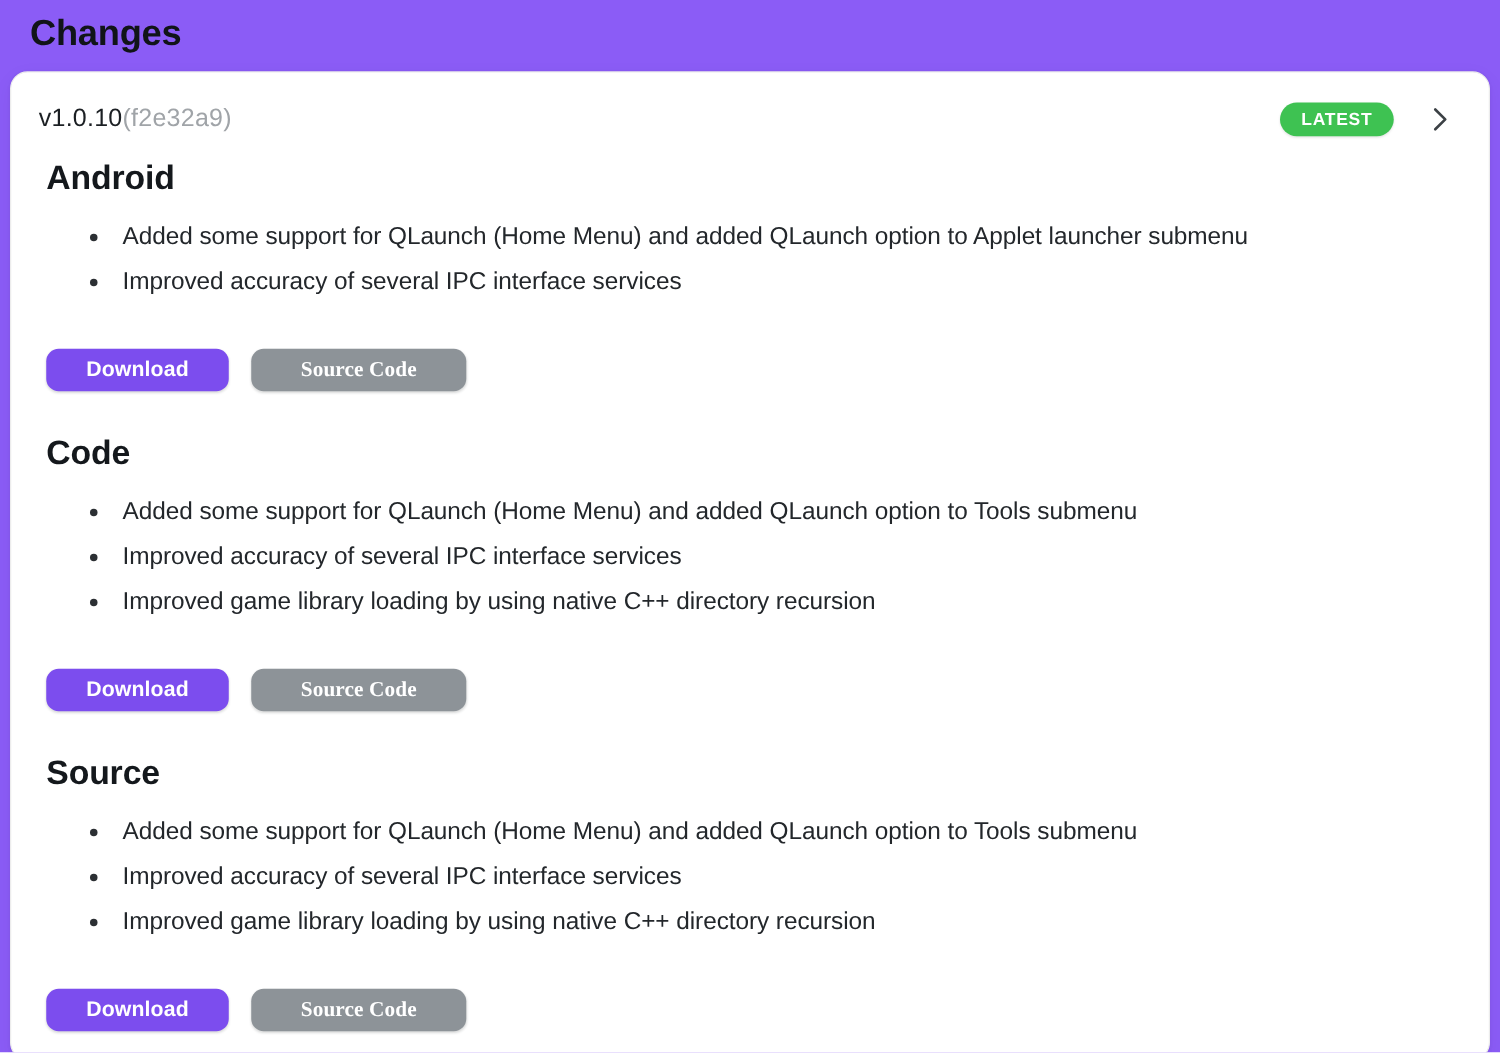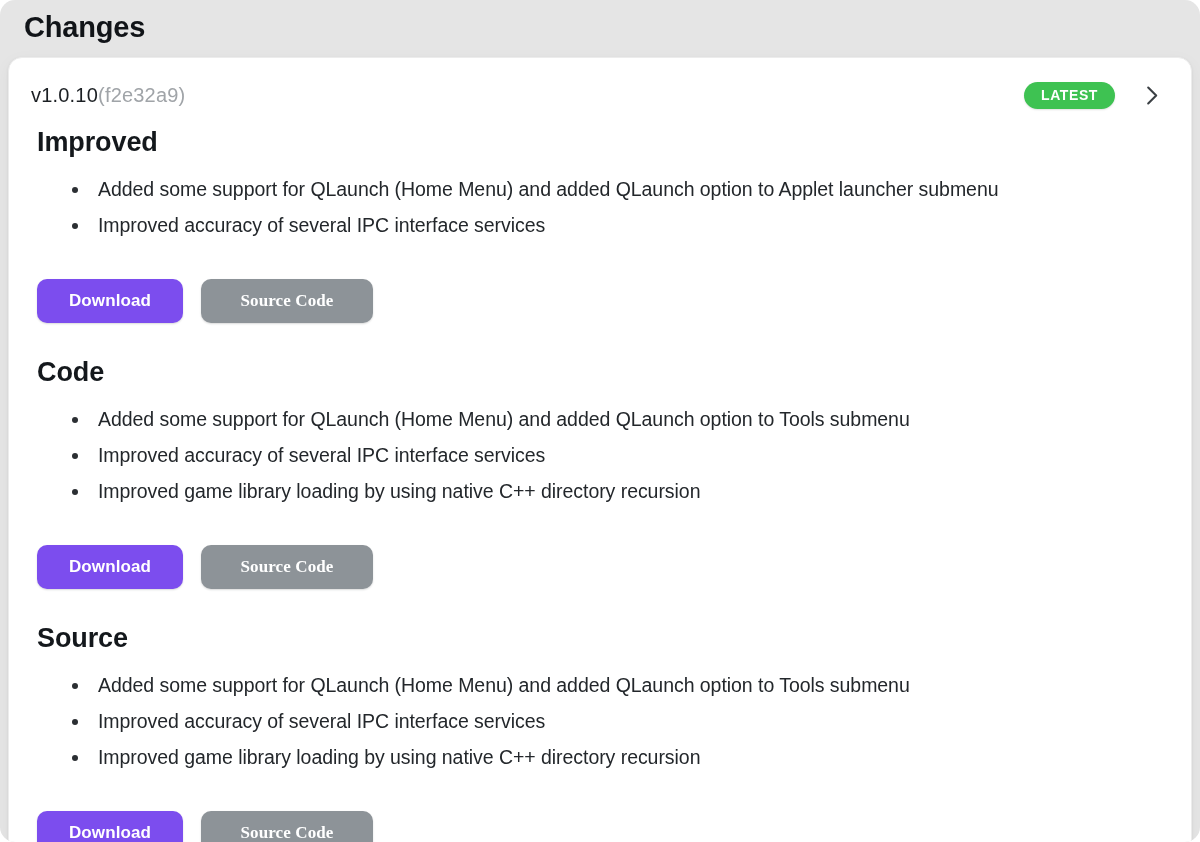--- a/index.html
+++ b/index.html
@@ -10,22 +10,21 @@
     height: 842px;
     background: #ffffff;
     font-family: "Liberation Sans", sans-serif;
     -webkit-font-smoothing: antialiased;
   }
   .page {
     position: relative;
     width: 1200px;
     height: 842px;
     overflow: hidden;
-    background: #e5e5e5;
-    border-radius: 15px;
+    background: #8b5cf6;
   }
 
   .page-title {
     font-size: 29px;
     font-weight: bold;
     color: #111418;
     letter-spacing: -0.2px;
     padding: 8px 0 0 24px;
     margin: 0;
     line-height: 38px;
@@ -134,21 +133,21 @@
   }
   .btn {
     border: none;
     border-radius: 10px;
     font-family: "Liberation Sans", sans-serif;
     font-size: 17px;
     font-weight: bold;
     color: #ffffff;
     letter-spacing: 0.1px;
     padding: 0 22px;
-    height: 44px;
+    height: 34px;
     min-width: 146px;
     display: inline-flex;
     align-items: center;
     justify-content: center;
     cursor: pointer;
     box-shadow: 0 1px 2px rgba(16,22,26,0.16);
   }
   .btn-download { background: #7c4dee; min-width: 146px; }
   .btn-source { background: #8d9398; min-width: 172px; font-family: Liberation Serif, serif; }
 </style>
@@ -169,21 +168,21 @@
       <span class="chevron-btn">
         <svg width="13" height="19" viewBox="0 0 13 19" fill="none" aria-hidden="true">
           <path d="M2.2 1.6 L10.2 9.5 L2.2 17.4" stroke="#3c4145" stroke-width="2.1" stroke-linecap="round" stroke-linejoin="round"></path>
         </svg>
       </span>
     </div>
 
     <div class="card-body">
 
       <div class="platform-block">
-        <h2 class="platform-name">Improved</h2>
+        <h2 class="platform-name">Android</h2>
         <ul class="changes-list">
           <li>
             <span class="bullet"></span>
             <span>Added some support for QLaunch (Home Menu) and added QLaunch option to Applet launcher submenu</span>
           </li>
           <li>
             <span class="bullet"></span>
             <span>Improved accuracy of several IPC interface services</span>
           </li>
         </ul>

